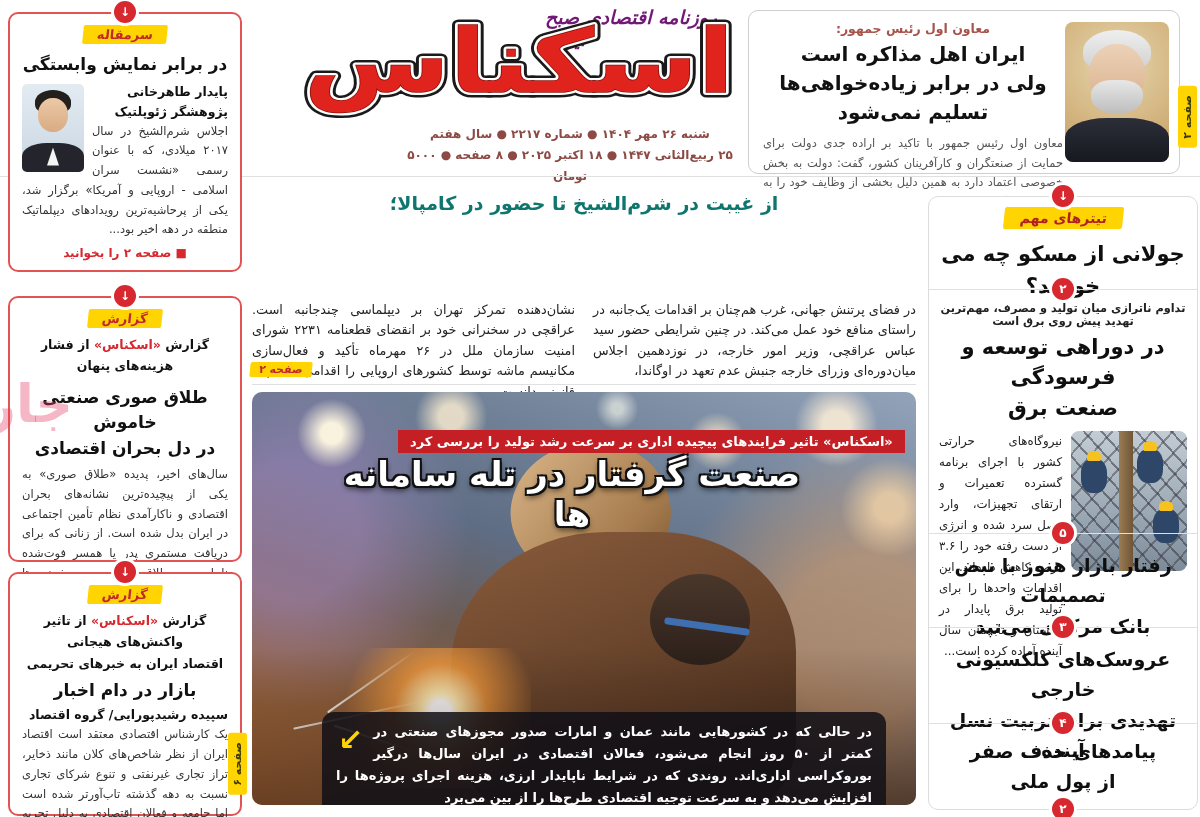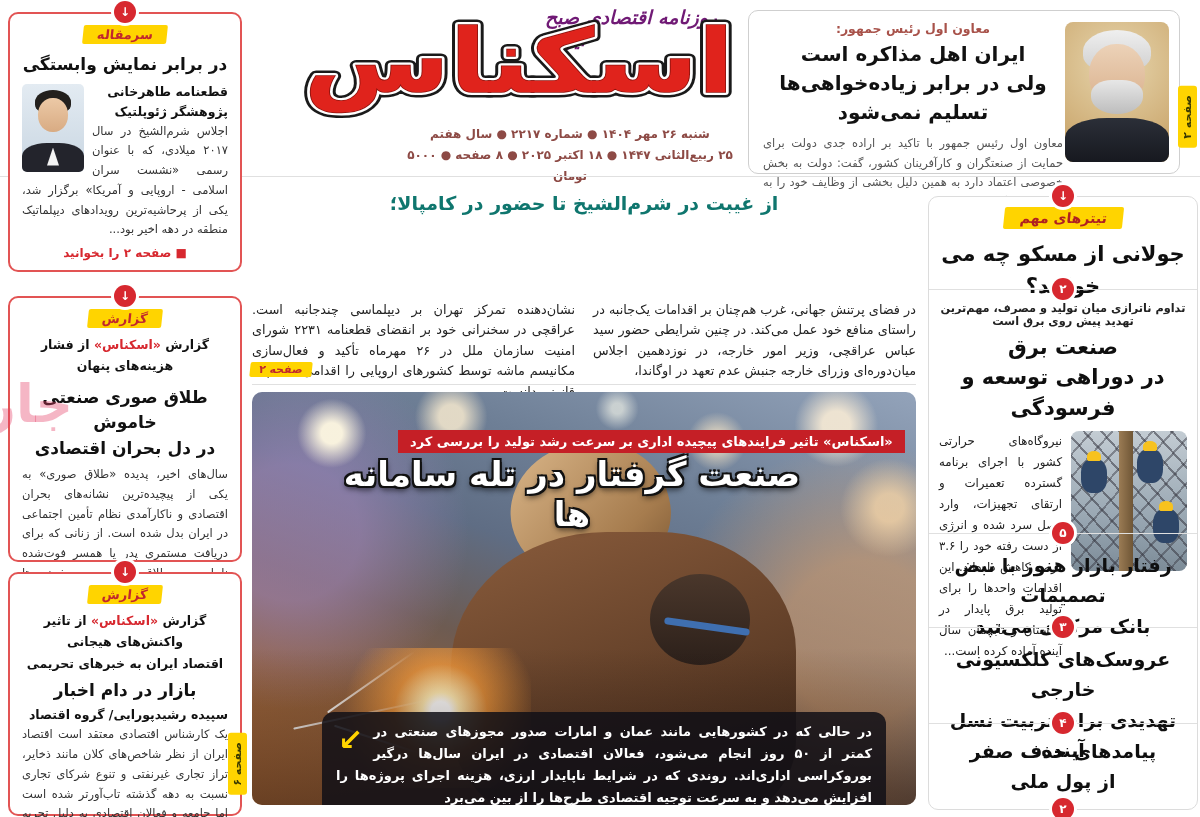--- a/index.html
+++ b/index.html
@@ -161,21 +161,21 @@
       <h3>
         <div>در برابر نمایش وابستگی</div>
       </h3>
       <div>
         <div class="float-photo">
           <div class="hair"></div>
           <div class="face"></div>
           <div class="suit"></div>
           <div class="shirt"></div>
         </div>
-        <div class="author">قطعنامه طاهرخانی</div>
+        <div class="author">پایدار طاهرخانی</div>
         <div class="author">پژوهشگر ژئوپلتیک</div>
         <div class="body">اجلاس شرم‌الشیخ در سال ۲۰۱۷ میلادی، که با عنوان رسمی «نشست سران اسلامی - اروپایی و آمریکا» برگزار شد، یکی از پرحاشیه‌ترین رویدادهای دیپلماتیک منطقه در دهه اخیر بود...</div>
       </div>
       <div class="read-more">■ صفحه ۲ را بخوانید</div>
     </div>
   </div>
 
   <div class="rbox" style="top:296px;height:262px;">
     <div class="circle-badge" style="left:calc(50% - 11px);top:-13px;">↓</div>
     <div class="inner">
@@ -244,22 +244,22 @@
 
     <div class="rsec" style="top:0;height:92px;">
       <div class="rc-tabwrap"><span class="ytab">تیترهای مهم</span></div>
       <div class="rc-h1">جولانی از مسکو چه می خواهد؟</div>
     </div>
     <div class="circle-badge" style="left:calc(50% - 11px);top:81px;">۲</div>
 
     <div class="rsec bordered" style="top:92px;height:244px;">
       <div class="rc-kicker">تداوم ناترازی میان تولید و مصرف، مهم‌ترین تهدید پیش روی برق است</div>
       <div class="rc-h2">
+        <div>در دوراهی توسعه و فرسودگی</div>
         <div>صنعت برق</div>
-        <div>در دوراهی توسعه و فرسودگی</div>
       </div>
       <div class="rc-bodyrow">
         <div class="rc-photo">
           <div class="lattice"></div>
           <div class="pole"></div>
           <div class="w" style="left:10px;top:28px;"></div>
           <div class="w" style="left:66px;top:18px;"></div>
           <div class="w" style="left:82px;top:78px;"></div>
         </div>
         <div class="rc-body">نیروگاه‌های حرارتی کشور با اجرای برنامه گسترده تعمیرات و ارتقای تجهیزات، وارد فصل سرد شده و انرژی از دست رفته خود را ۳.۶ درصد کاهش داده‌اند. این اقدامات واحدها را برای تولید برق پایدار در زمستان و تابستان سال آینده آماده کرده است...</div>

